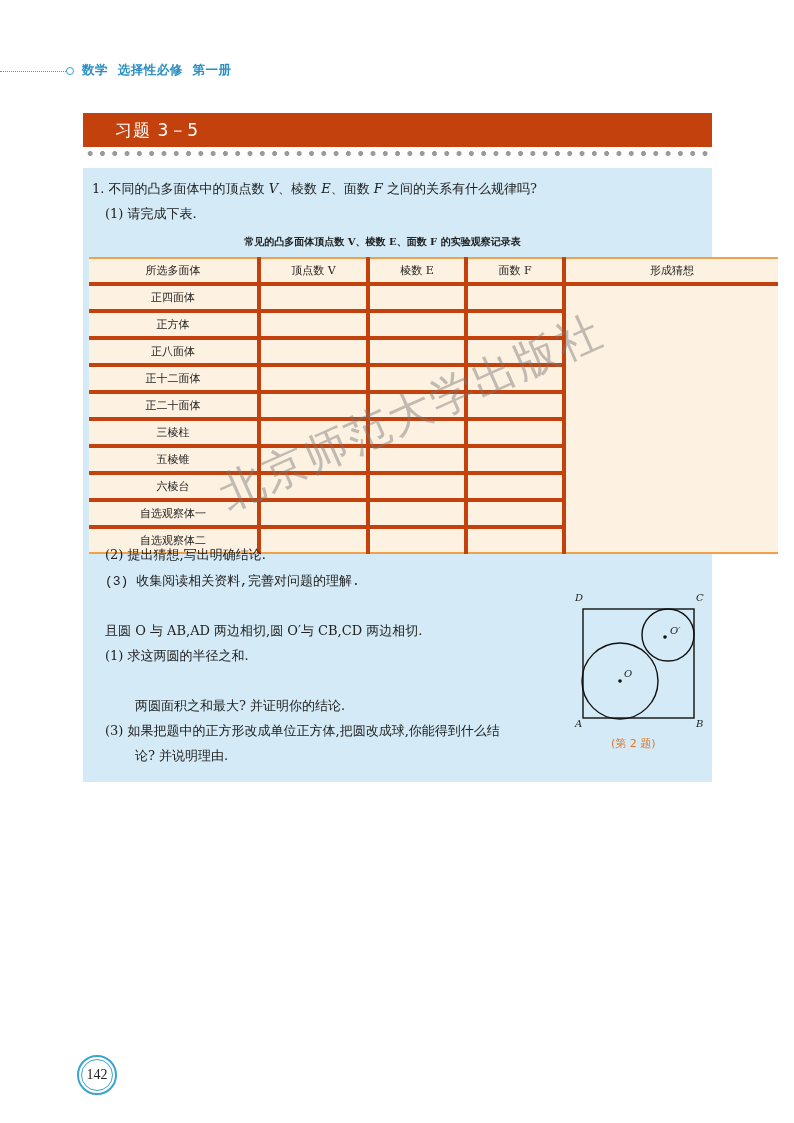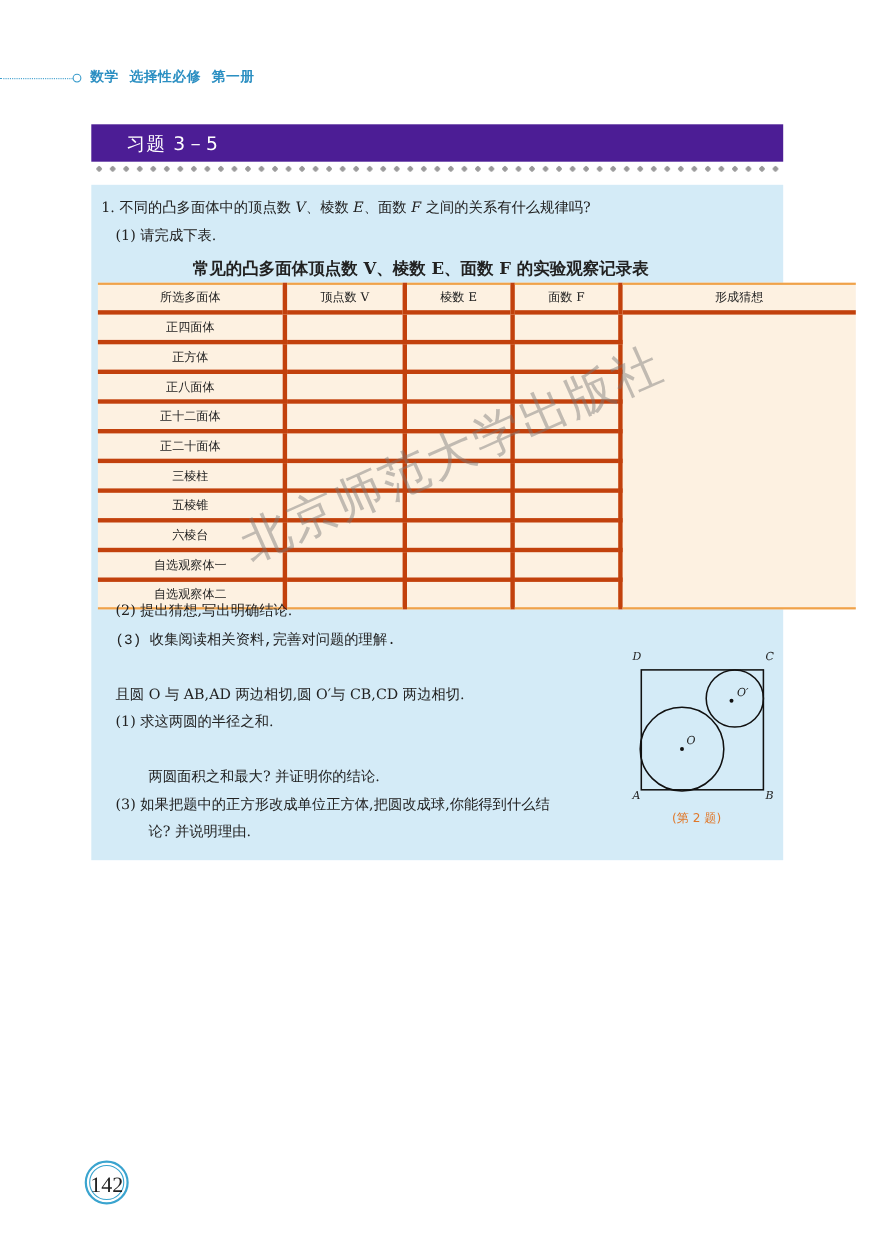--- a/index.html
+++ b/index.html
@@ -18,40 +18,40 @@
     position: absolute; left: 66px; top: 5px; width: 6px; height: 6px;
     border: 1.5px solid #3a9ccc; border-radius: 50%; background: #fff;
   }
   .running-head .book {
     position: absolute; left: 82px; top: 0; font-size: 12.5px; font-weight: bold;
     color: #2b8fc2; font-family: "DejaVu Sans", sans-serif; letter-spacing: 0.5px;
     white-space: pre;
   }
   .title-bar {
     position: absolute; left: 83px; top: 113px; width: 629px; height: 34px;
-    background: #4c1d95;
+    background: #c2410c;
   }
   .title-bar .title {
     position: absolute; left: 32px; top: 6px; color: #fff; font-size: 17px;
     font-family: "DejaVu Sans", sans-serif; letter-spacing: 1px;
   }
   .dots-row {
     position: absolute; left: 84px; top: 150px; width: 628px; height: 7px;
     background-image: radial-gradient(circle, #9a9a9a 2.2px, transparent 2.6px);
     background-size: 12.3px 7px; background-repeat: repeat-x;
   }
   .exercise-box {
     position: absolute; left: 83px; top: 168px; width: 629px; height: 614px;
     background: #d4ebf7;
   }
   .line { position: absolute; font-size: 13px; white-space: nowrap; color: #222; }
   .math { font-style: italic; }
   .table-caption {
     position: absolute; left: 0; width: 599px; top: 67px; text-align: center;
-    font-size: 15px; font-weight: bold; color: #222;
+    font-size: 10px; font-weight: bold; color: #222;
   }
   table.record {
     position: absolute; left: 6px; top: 89px; width: 689px;
     border-collapse: collapse; background: #fdf1e1;
     font-size: 11px; color: #222;
   }
   table.record th, table.record td {
     border: 4px solid #c2410c; height: 23px; padding: 0; text-align: center;
     font-weight: normal;
   }
@@ -73,21 +73,21 @@
   .page-number {
     position: absolute; left: 77px; top: 1055px; width: 40px; height: 40px;
     border: 2px solid #3aa4cf; border-radius: 50%; box-sizing: border-box;
   }
   .page-number::before {
     content: ""; position: absolute; left: 2px; top: 2px; right: 2px; bottom: 2px;
     border: 1px solid #3aa4cf; border-radius: 50%;
   }
   .page-number span {
     position: absolute; left: 0; width: 100%; top: 10px; text-align: center;
-    font-size: 20px; color: #222; font-family: "Liberation Serif", serif;
+    font-size: 14px; color: #222; font-family: "Liberation Serif", serif;
   }
 </style>
 </head>
 <body>
 
 <div class="running-head">
   <div class="dotline"></div>
   <div class="ring"></div>
   <div class="book">数学  选择性必修  第一册</div>
 </div>

